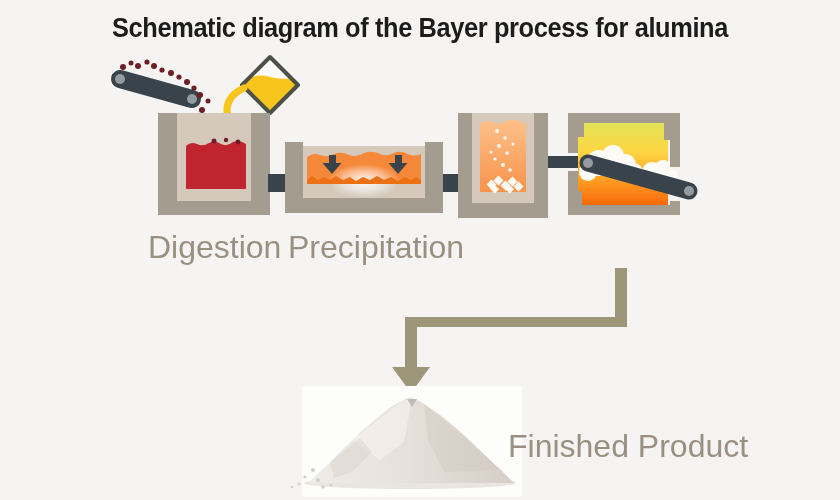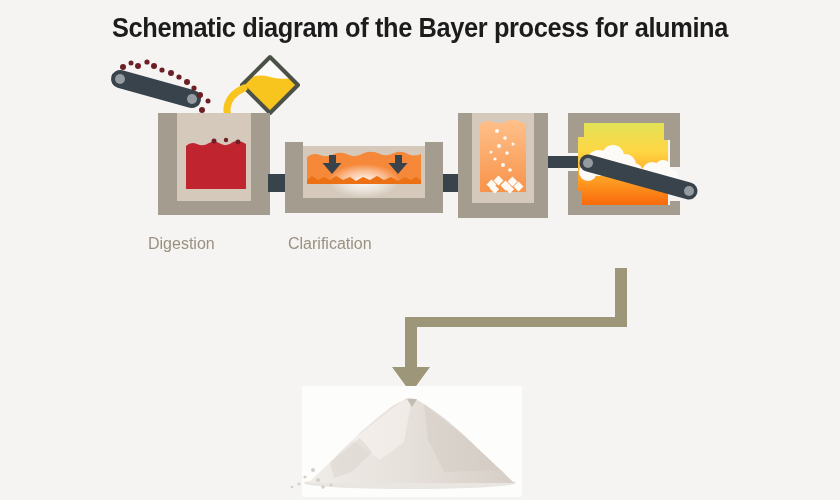--- a/index.html
+++ b/index.html
@@ -14,24 +14,23 @@
   .page-title{
     position:absolute;left:0;top:13px;width:840px;
     text-align:center;
     font-size:27px;font-weight:600;
     color:var(--c-title-text,#1c1c1c);
     letter-spacing:-0.4px;
     transform:scaleX(.94);
   }
   .stage-label{
     position:absolute;
-    font-size:16px;
+    font-size:32px;
     color:var(--c-label-text,#9a9080);
     white-space:nowrap;
-    margin-top:6px;
   }
   .fill-vessel{fill:var(--c-vessel,#a49d8f);}
   .fill-lining{fill:var(--c-vessel-lining,#d4c9bb);}
   .fill-red{fill:var(--c-slurry-red,#c0242f);}
   .fill-ore{fill:var(--c-ore-particle,#6d1f26);}
   .fill-orange{fill:var(--c-liquor-orange,#f6883a);}
   .fill-sediment{fill:var(--c-sediment-orange,#ec7114);}
   .fill-slate{fill:var(--c-pipe-slate,#39434c);}
   .fill-arrow{fill:var(--c-arrow-taupe,#9e9679);}
   .fill-yellow{fill:var(--c-caustic-yellow,#f7c51e);}
@@ -216,15 +215,16 @@
         <circle cx="318" cy="480" r="2"></circle>
           <circle cx="299" cy="484" r="1.5"></circle>
         <circle cx="323" cy="487" r="1.8"></circle>
           <circle cx="331" cy="485" r="1.5"></circle>
         <circle cx="292" cy="487" r="1.3"></circle>
       </g>
     </g>
   </svg>
 
   <div class="stage-label" style="left:148px;top:229px">Digestion</div>
-  <div class="stage-label" style="left:288px;top:229px">Clarification</div>
+  <div class="stage-label" style="left:288px;top:229px">Precipitation</div>
+  <div class="stage-label" style="left:508px;top:428px">Finished Product</div>
 
 </div>
 
 </body></html>

